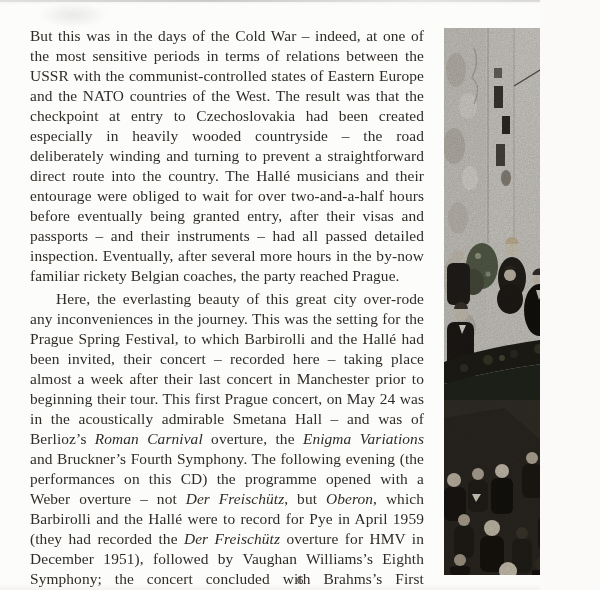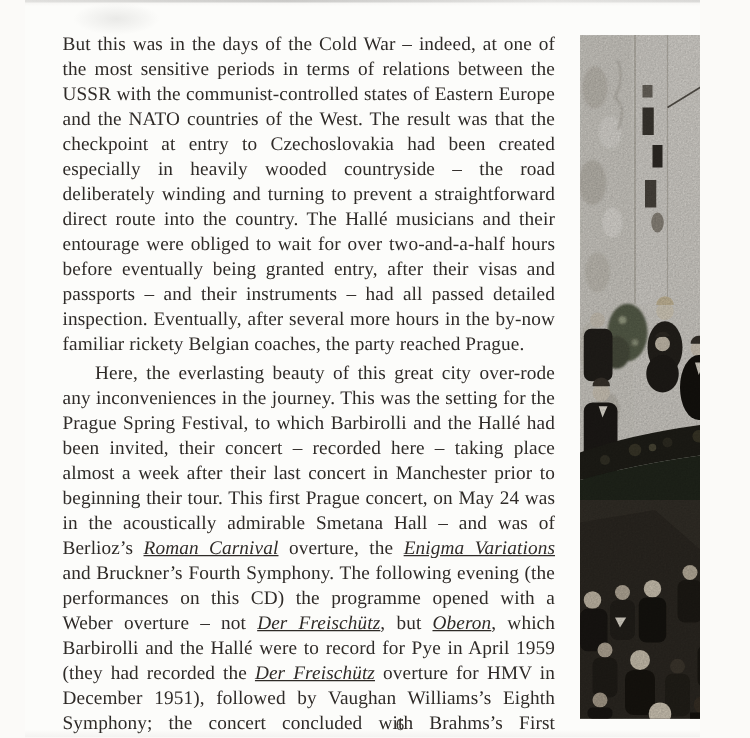--- a/index.html
+++ b/index.html
@@ -5,41 +5,40 @@
   html, body { margin: 0; padding: 0; }
   body {
     width: 600px; height: 590px; overflow: hidden;
     background: #fbfaf8;
     font-family: "Liberation Serif", "DejaVu Serif", serif;
   }
   .page {
     position: relative; width: 540px; height: 590px;
     background: linear-gradient(180deg, #f2f1ef 0px, #fcfcfa 5px, #fcfcfa 584px, #f3f2f0 590px);
     overflow: hidden;
-    margin-left: 20px;
   }
   
   .page::before {
     content: ""; position: absolute; left: 0; top: 0; width: 600px; height: 2px;
     background: linear-gradient(90deg, rgba(140,140,138,.18), rgba(110,110,108,.30) 35%, rgba(150,150,148,.16) 70%, rgba(120,120,118,.25));
   }
   .smudge {
     position: absolute; left: 38px; top: 2px; width: 70px; height: 26px;
     background: radial-gradient(ellipse at center, rgba(190,190,188,.30), rgba(190,190,188,0) 70%);
   }
   .text-col {
     position: absolute; left: 30px; top: 26px; width: 394px;
     color: #2f2b28;
     font-size: 15.4px; line-height: 20px;
     text-align: justify;
     letter-spacing: 0.1px;
   }
   .para { margin: 0 0 3px 0; }
   .para.indent { text-indent: 26px; }
-  .para em { font-style: italic; text-decoration: underline; }
+  .para em { font-style: italic; }
   .photo {
     position: absolute; left: 444px; top: 28px; width: 156px; height: 547px;
     background: #d3d0c9;
   }
   .photo svg { display: block; width: 156px; height: 547px; }
   .page-number {
     position: absolute; left: 0; top: 572px; width: 600px;
     text-align: center; font-size: 13.5px; color: #413c37;
   }
 </style>

